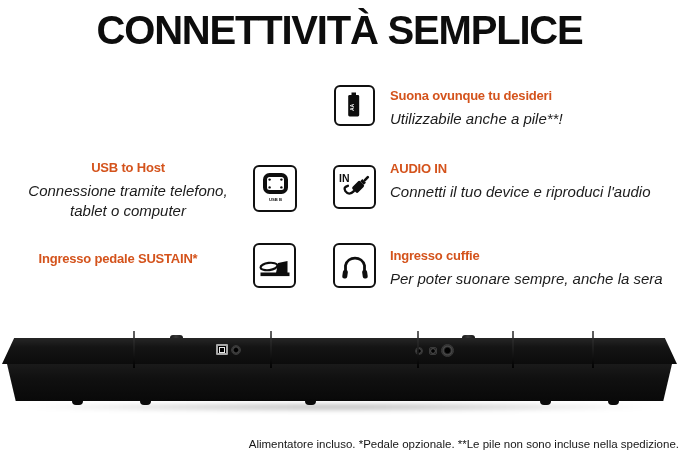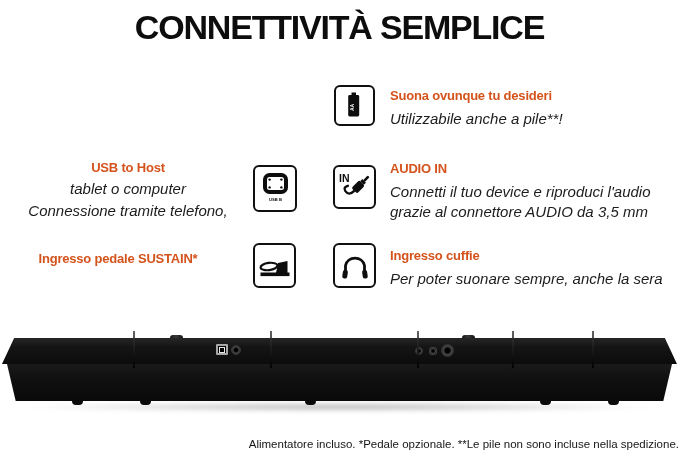--- a/index.html
+++ b/index.html
@@ -4,21 +4,21 @@
 <style>
   html,body{margin:0;padding:0;background:#fff;}
   #stage{
     position:relative;width:679px;height:457px;background:#ffffff;overflow:hidden;
     font-family:"Liberation Sans","DejaVu Sans",sans-serif;color:#1a1a1a;
   }
   .abs{position:absolute;}
   
   .title{
     top:8px;left:0;width:679px;text-align:center;
-    font-size:34px;font-weight:bold;letter-spacing:-1.2px;color:#0d0d0d;
+    font-size:40px;font-weight:bold;letter-spacing:-1.2px;color:#0d0d0d;
   }
   
   .tile{
     box-sizing:border-box;border:2.5px solid #101010;border-radius:6px;background:#fff;
     display:flex;align-items:center;justify-content:center;
   }
   .tile svg{display:block;}
   
   .fh{font-size:13px;font-weight:bold;letter-spacing:-0.2px;color:#d4531c;line-height:22px;}
   .ft{font-size:15px;color:#1c1c1c;line-height:19.5px;margin-top:2px;font-style:italic;}
@@ -85,22 +85,22 @@
       <text x="16.8" y="19.3" transform="rotate(-90 16.8 19.3)" font-size="4.6" font-weight="bold" fill="#ffffff" text-anchor="middle" font-family="Liberation Sans, sans-serif">AA</text>
     </svg>
   </div>
   <div class="abs f-battery-text">
     <div class="fh">Suona ovunque tu desideri</div>
     <div class="ft">Utilizzabile anche a pile**!</div>
   </div>
 
   <div class="abs right f-usb-text">
     <div class="fh">USB to Host</div>
+    <div class="ft">Connessione tramite telefono,</div>
     <div class="ft" style="margin-top:0;">tablet o computer</div>
-    <div class="ft">Connessione tramite telefono,</div>
   </div>
   <div class="abs tile f-usb-icon">
     <svg width="39" height="42" viewBox="0 0 39 42" aria-hidden="true">
       <rect x="9" y="7" width="21" height="17" rx="4.5" fill="none" stroke="#0d0d0d" stroke-width="4"></rect>
       <circle cx="13.6" cy="11.6" r="1.2" fill="#0d0d0d"></circle>
       <circle cx="25.4" cy="11.6" r="1.2" fill="#0d0d0d"></circle>
       <circle cx="13.6" cy="19.4" r="1.2" fill="#0d0d0d"></circle>
       <circle cx="25.4" cy="19.4" r="1.2" fill="#0d0d0d"></circle>
       <text x="19.5" y="33" font-size="4.2" font-weight="bold" fill="#0d0d0d" text-anchor="middle" font-family="Liberation Sans, sans-serif">USB B</text>
     </svg>
@@ -113,21 +113,20 @@
         <rect x="-1.3" y="-18" width="2.6" height="7" rx="1.3" fill="#0d0d0d"></rect>
         <rect x="-2.6" y="-11.5" width="5.2" height="3" fill="#0d0d0d"></rect>
         <rect x="-4" y="-8.5" width="8" height="11" rx="1.8" fill="#0d0d0d"></rect>
         <path d="M0 3 Q 0 10 -6 9 Q -10.5 8 -8 3.5" fill="none" stroke="#0d0d0d" stroke-width="2.4" stroke-linecap="round"></path>
       </g>
     </svg>
   </div>
   <div class="abs f-audio-text">
     <div class="fh">AUDIO IN</div>
     <div class="ft">Connetti il tuo device e riproduci l'audio</div>
-    <div class="ft" style="margin-top:0;">grazie al connettore AUDIO da 3,5 mm</div>
   </div>
 
   <div class="abs right f-sustain-text">
     <div class="fh">Ingresso pedale SUSTAIN*</div>
   </div>
   <div class="abs tile f-pedal-icon">
     <svg width="38" height="40" viewBox="0 0 38 40" aria-hidden="true">
       <ellipse cx="13" cy="20.5" rx="8.5" ry="3.6" fill="#ffffff" stroke="#0d0d0d" stroke-width="2.2" transform="rotate(-7 13 20.5)"></ellipse>
       <polygon points="22,17 31.5,15 31.5,27 20,27" fill="#0d0d0d"></polygon>
       <rect x="4.5" y="26.5" width="29" height="3.6" fill="#0d0d0d"></rect>

